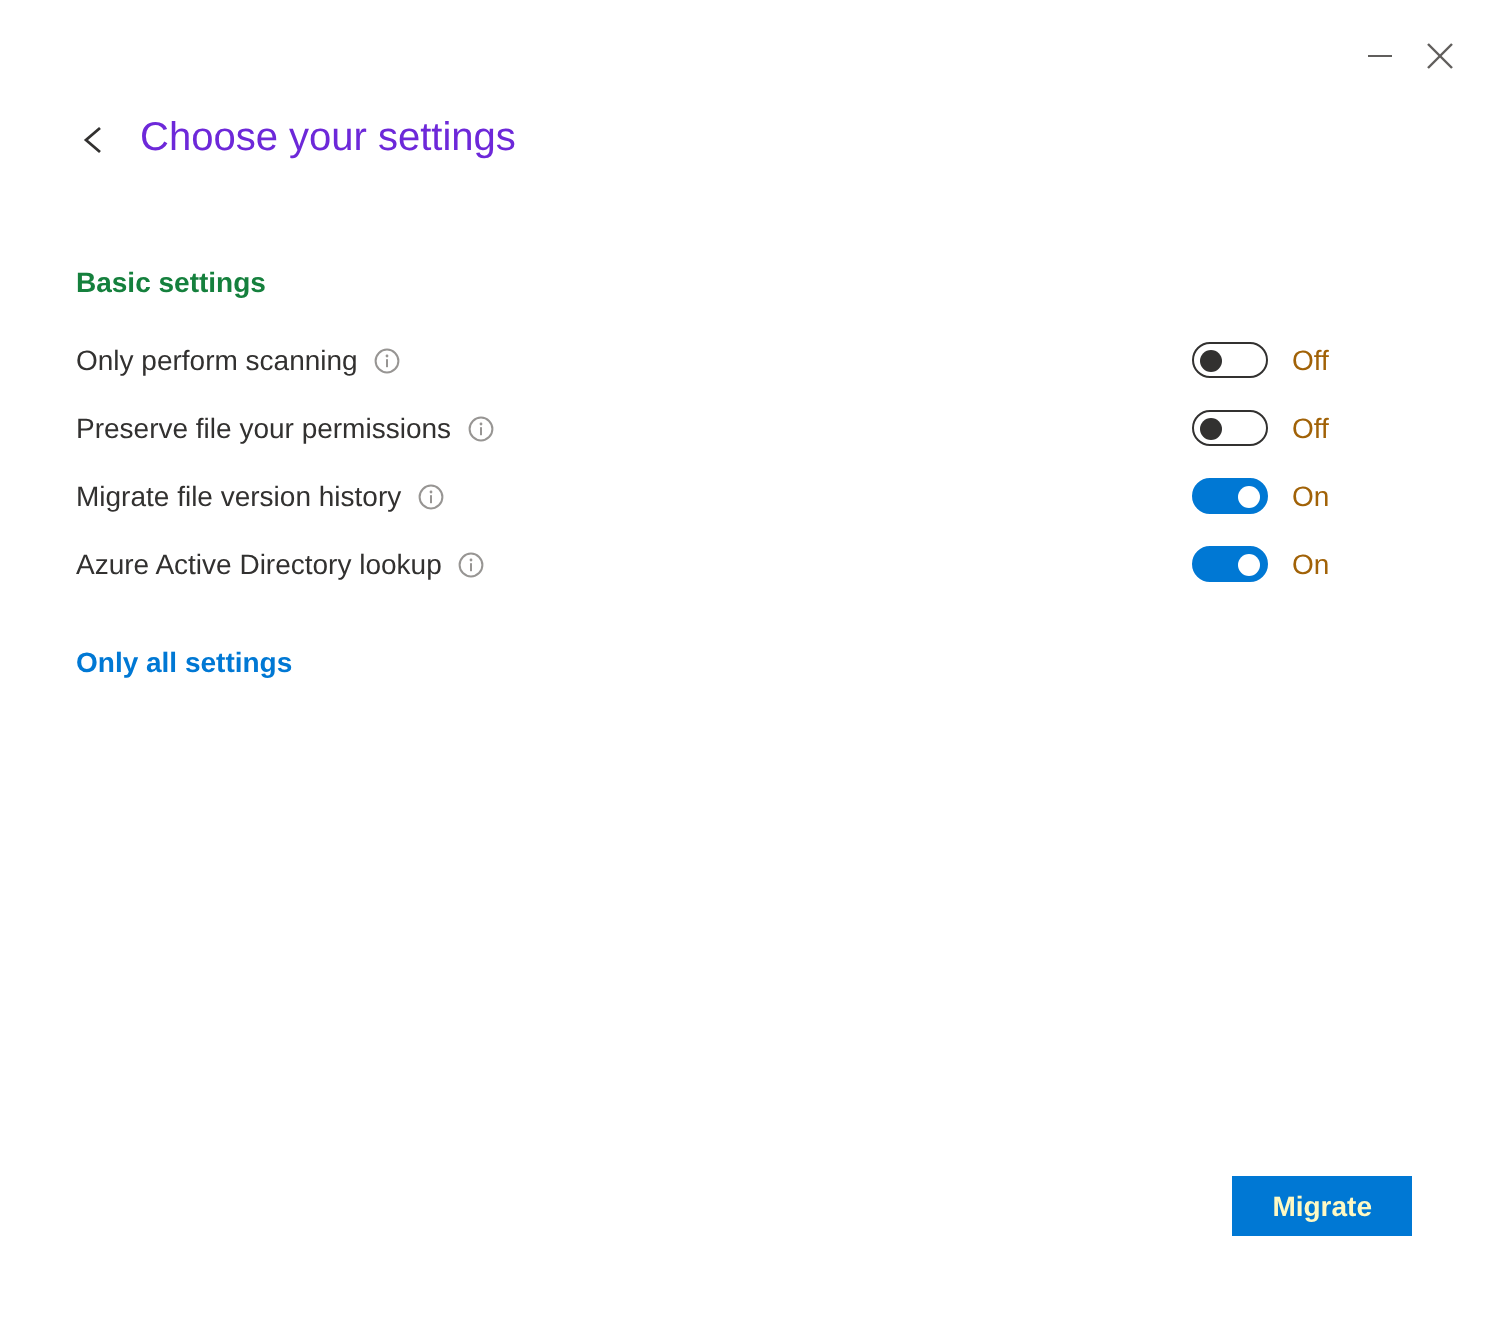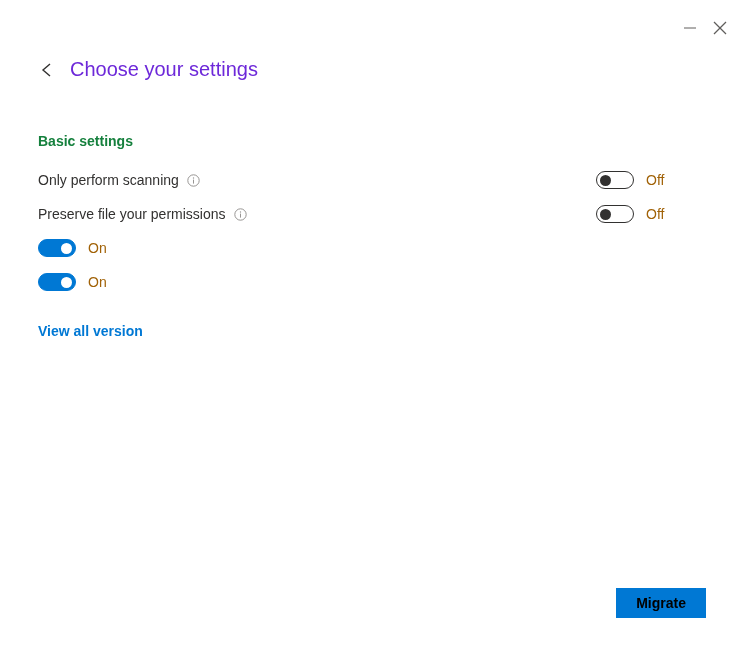--- a/index.html
+++ b/index.html
@@ -146,21 +146,21 @@
       font-family: inherit;
       font-size: 14px;
       font-weight: 600;
       padding: 7px 20px;
       border: none;
       cursor: pointer;
       min-width: 80px;
     }
     .btn-primary {
       background: #0078d4;
-      color: #000000;
+      color: #fef9c3;
     }
     .btn-secondary {
       background: #f3f2f1;
       color: #323130;
     }
   </style>
 </head>
 <body>
 
 <div class="window-controls">
@@ -217,31 +217,51 @@
           </svg>
       </span>
     </div>
     <div class="setting-right">
       <div class="toggle toggle-off"></div>
       <span class="toggle-state">Off</span>
     </div>
   </div>
 
   <div class="setting-row">
+    <div class="setting-left">
+      <span class="setting-label">Migrate file version history</span>
+      <span class="info-icon">
+        <svg width="13" height="13" viewBox="0 0 13 13">
+            <circle cx="6.5" cy="6.5" r="5.7" fill="none" stroke="#979593" stroke-width="1"></circle>
+            <circle cx="6.5" cy="4" r="0.7" fill="#979593"></circle>
+            <rect x="6" y="5.6" width="1" height="4" fill="#979593"></rect>
+          </svg>
+      </span>
+    </div>
     <div class="setting-right">
       <div class="toggle toggle-on"></div>
       <span class="toggle-state">On</span>
     </div>
   </div>
 
   <div class="setting-row">
+    <div class="setting-left">
+      <span class="setting-label">Azure Active Directory lookup</span>
+      <span class="info-icon">
+        <svg width="13" height="13" viewBox="0 0 13 13">
+            <circle cx="6.5" cy="6.5" r="5.7" fill="none" stroke="#979593" stroke-width="1"></circle>
+            <circle cx="6.5" cy="4" r="0.7" fill="#979593"></circle>
+            <rect x="6" y="5.6" width="1" height="4" fill="#979593"></rect>
+          </svg>
+      </span>
+    </div>
     <div class="setting-right">
       <div class="toggle toggle-on"></div>
       <span class="toggle-state">On</span>
     </div>
   </div>
 
-  <a class="link">View all version</a>
+  <a class="link">Only all settings</a>
 </div>
 
 <div class="footer">
   <button class="btn btn-primary">Migrate</button>
 </div>
 
 </body></html>

